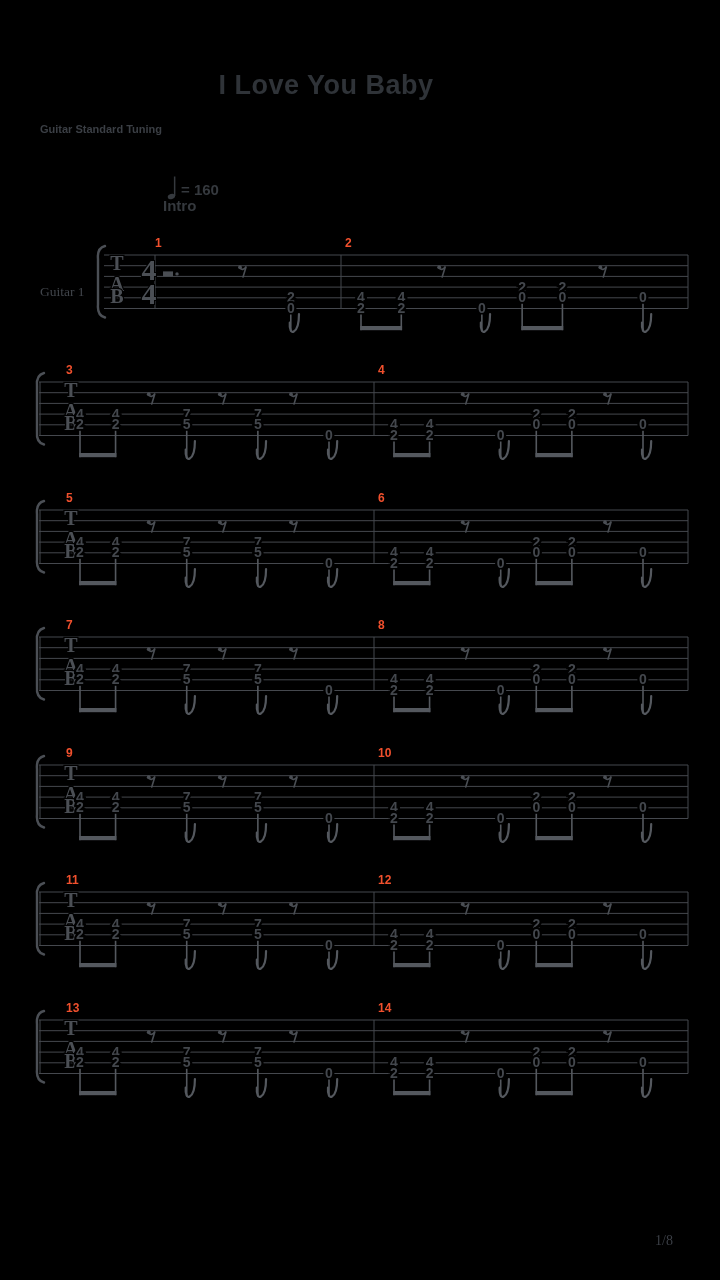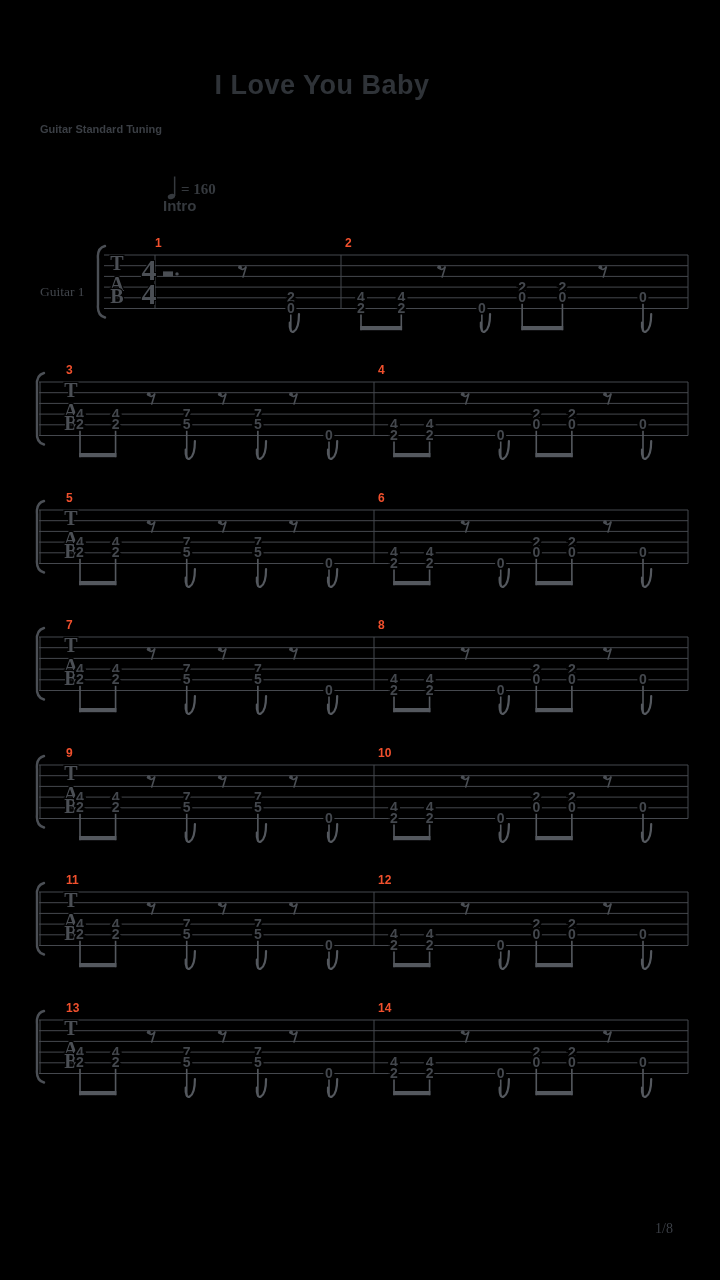--- a/index.html
+++ b/index.html
@@ -1,23 +1,23 @@
 <!DOCTYPE html>
 <html><head>
 <meta charset="utf-8">
 <style>
   html,body{margin:0;padding:0;background:#000;width:720px;height:1280px;overflow:hidden;}
-  .page{position:relative;width:644px;height:1280px;background:#000;}
+  .page{position:relative;width:644px;height:1280px;background:#000;padding-left:8px;}
   .abs{position:absolute;}
   .title{left:0;right:0;top:70px;text-align:center;
          font-family:"Liberation Sans",sans-serif;font-weight:700;font-size:27px;
          letter-spacing:.5px;}
   .tuning{left:40px;top:123px;font-family:Liberation Sans, sans-serif;
           font-weight:700;font-size:11px;}
-  .tempo-text{left:181px;top:181px;font-family:Liberation Serif, serif;
+  .tempo-text{left:181px;top:181px;font-family:Liberation Sans, sans-serif;
           font-weight:700;font-size:15px;}
   .section{left:163px;top:197px;font-family:Liberation Sans, sans-serif;
           font-weight:700;font-size:15px;}
   .track{left:40px;top:245px;font-family:"Liberation Serif",serif;font-size:13.5px;margin-top:39px;}
   .pageind{left:640px;top:1221px;width:48px;text-align:center;
           font-family:"Liberation Serif",serif;font-size:14px;}
   #tabwrap{position:absolute;left:0;top:0;width:720px;height:1280px;}
 </style>
 </head>
 <body>
@@ -733,14 +733,14 @@
             </g>
             <g>
               <text x="643" y="1067.3" font-size="14" fill="#43474d" font-family="&quot;Liberation Sans&quot;,sans-serif" font-weight="700" text-anchor="middle" stroke="#000" stroke-width="4.5" paint-order="stroke">0</text>
               <rect x="642.2" y="1068.8" width="1.6" height="27.700000000000045" fill="#54585e"></rect>
               <path d="M642 1087.5 C641.4 1094.5 643.6 1098 646 1096.5 C649.6 1094.5 651.2 1089.5 651.2 1079" stroke="#54585e" stroke-width="2.2" fill="none" stroke-linecap="round"></path>
             </g>
           </g>
         </g>
       </svg></div>
 
-  <div class="abs pageind" style="color: rgb(59, 63, 70);">1/8</div>
+  <div class="abs pageind" style="color: rgb(59, 63, 70); margin-top: 12px;">1/8</div>
 </div>
 
 </body></html>

